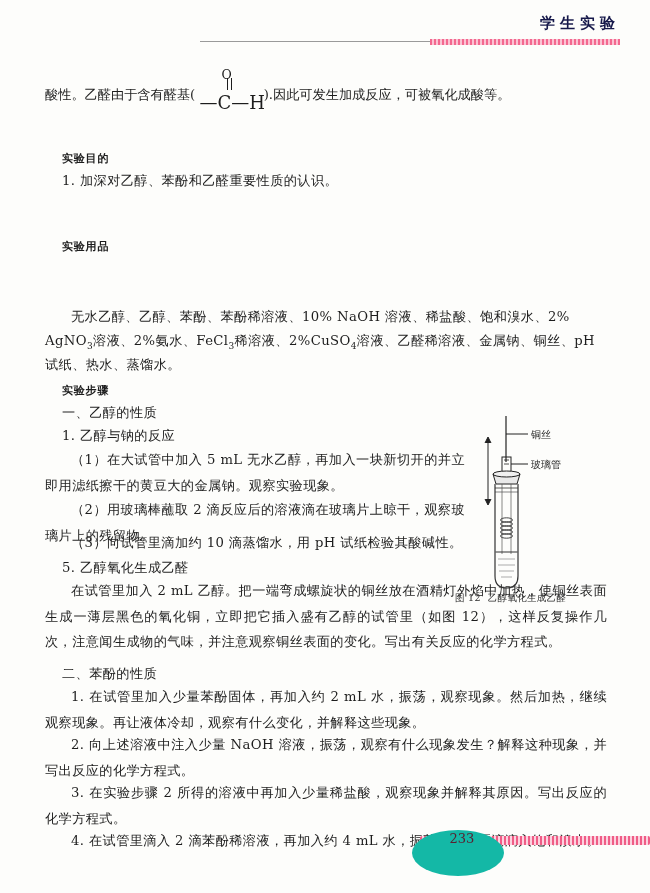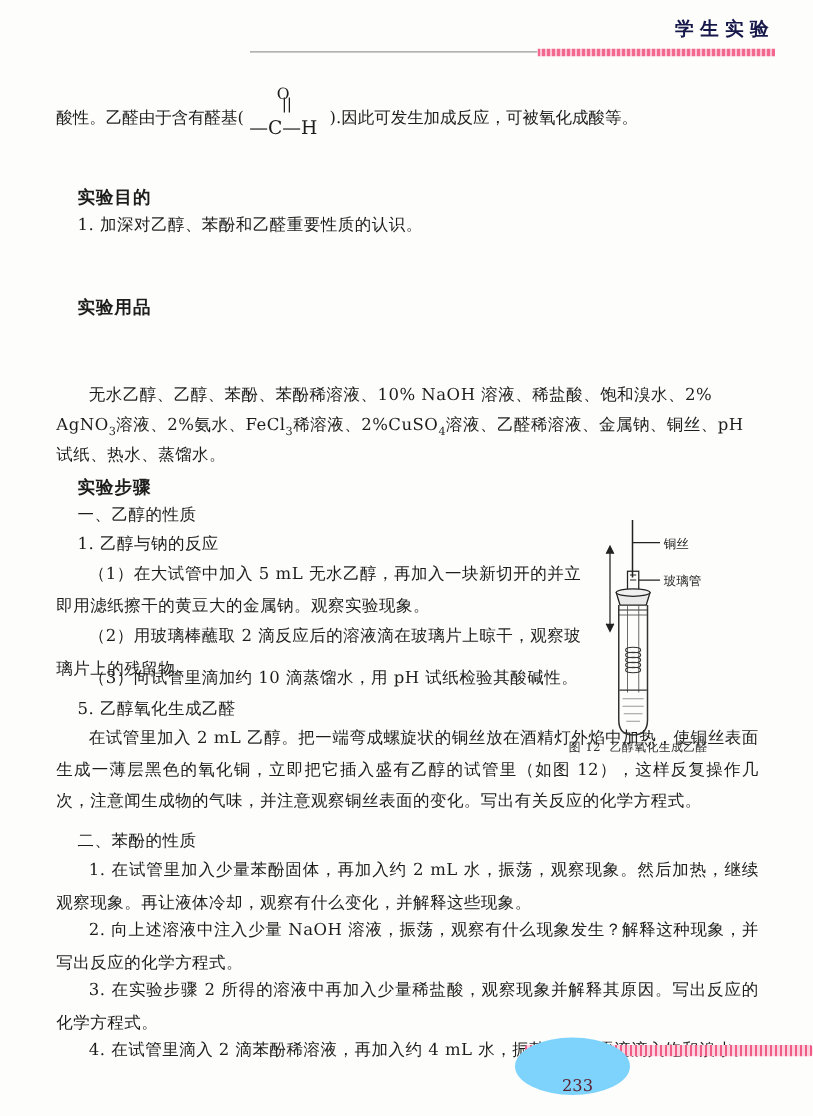--- a/index.html
+++ b/index.html
@@ -41,21 +41,21 @@
     position:absolute;
     font-size:13.2px;
     line-height:25.5px;
     letter-spacing:.4px;
     text-align:justify;
   }
   .indent{text-indent:26px;}
   .sec-head{
     font-weight:bold;
     font-family:"DejaVu Sans","Liberation Sans",sans-serif;
-    font-size:14px;
+    font-size:11px;
     letter-spacing:.8px;
   }
   sub{font-size:9px;}
 
   
   .formula-block{
     position:absolute;
     left:45px;top:62px;width:560px;
   }
   .formula-line1{font-size:13.2px;line-height:25px;}
@@ -68,21 +68,21 @@
   .struct .oxy{
     position:absolute;left:22px;top:-16px;font-size:12.5px;
   }
   .struct .dbl{
     position:absolute;left:28px;top:0px;
     width:3px;height:12px;
     border-left:1px solid #1d1d1d;
     border-right:1px solid #1d1d1d;
   }
   .struct .chain{
-    position:absolute;left:0;top:12px;font-size:15px;white-space:nowrap;
+    position:absolute;left:0;top:12px;font-size:18px;white-space:nowrap;
   }
 
   
   .figure{
     position:absolute;left:483px;top:404px;
     width:165px;height:210px;
   }
   .fig-caption{
     position:absolute;left:455px;top:592px;
     width:195px;
@@ -98,22 +98,22 @@
     width:230px;height:9px;
     background:repeating-linear-gradient(90deg,#ef5d86 0 2px,#fcd2df 2px 4px);
     border-radius:2px;
   }
   .page-ellipse{
     position:absolute;left:412px;top:830px;
     width:92px;height:46px;border-radius:50%;
     background:
       repeating-linear-gradient(90deg,rgba(233,72,115,.85) 0 2px,rgba(250,175,198,.85) 2px 4px),
       #f4traits;
-    background-color:#7dd3fc;
-    display:flex;align-items:flex-end;justify-content:center;
+    background-color:#14b8a6;
+    display:flex;align-items:flex-start;justify-content:center;
   }
   .page-num{
     font-size:13px;color:#5a2030;
     font-family:"DejaVu Serif","Liberation Serif",serif;
     position:relative;top:1px;left:4px;
   }
 </style>
 </head>
 <body>
 

